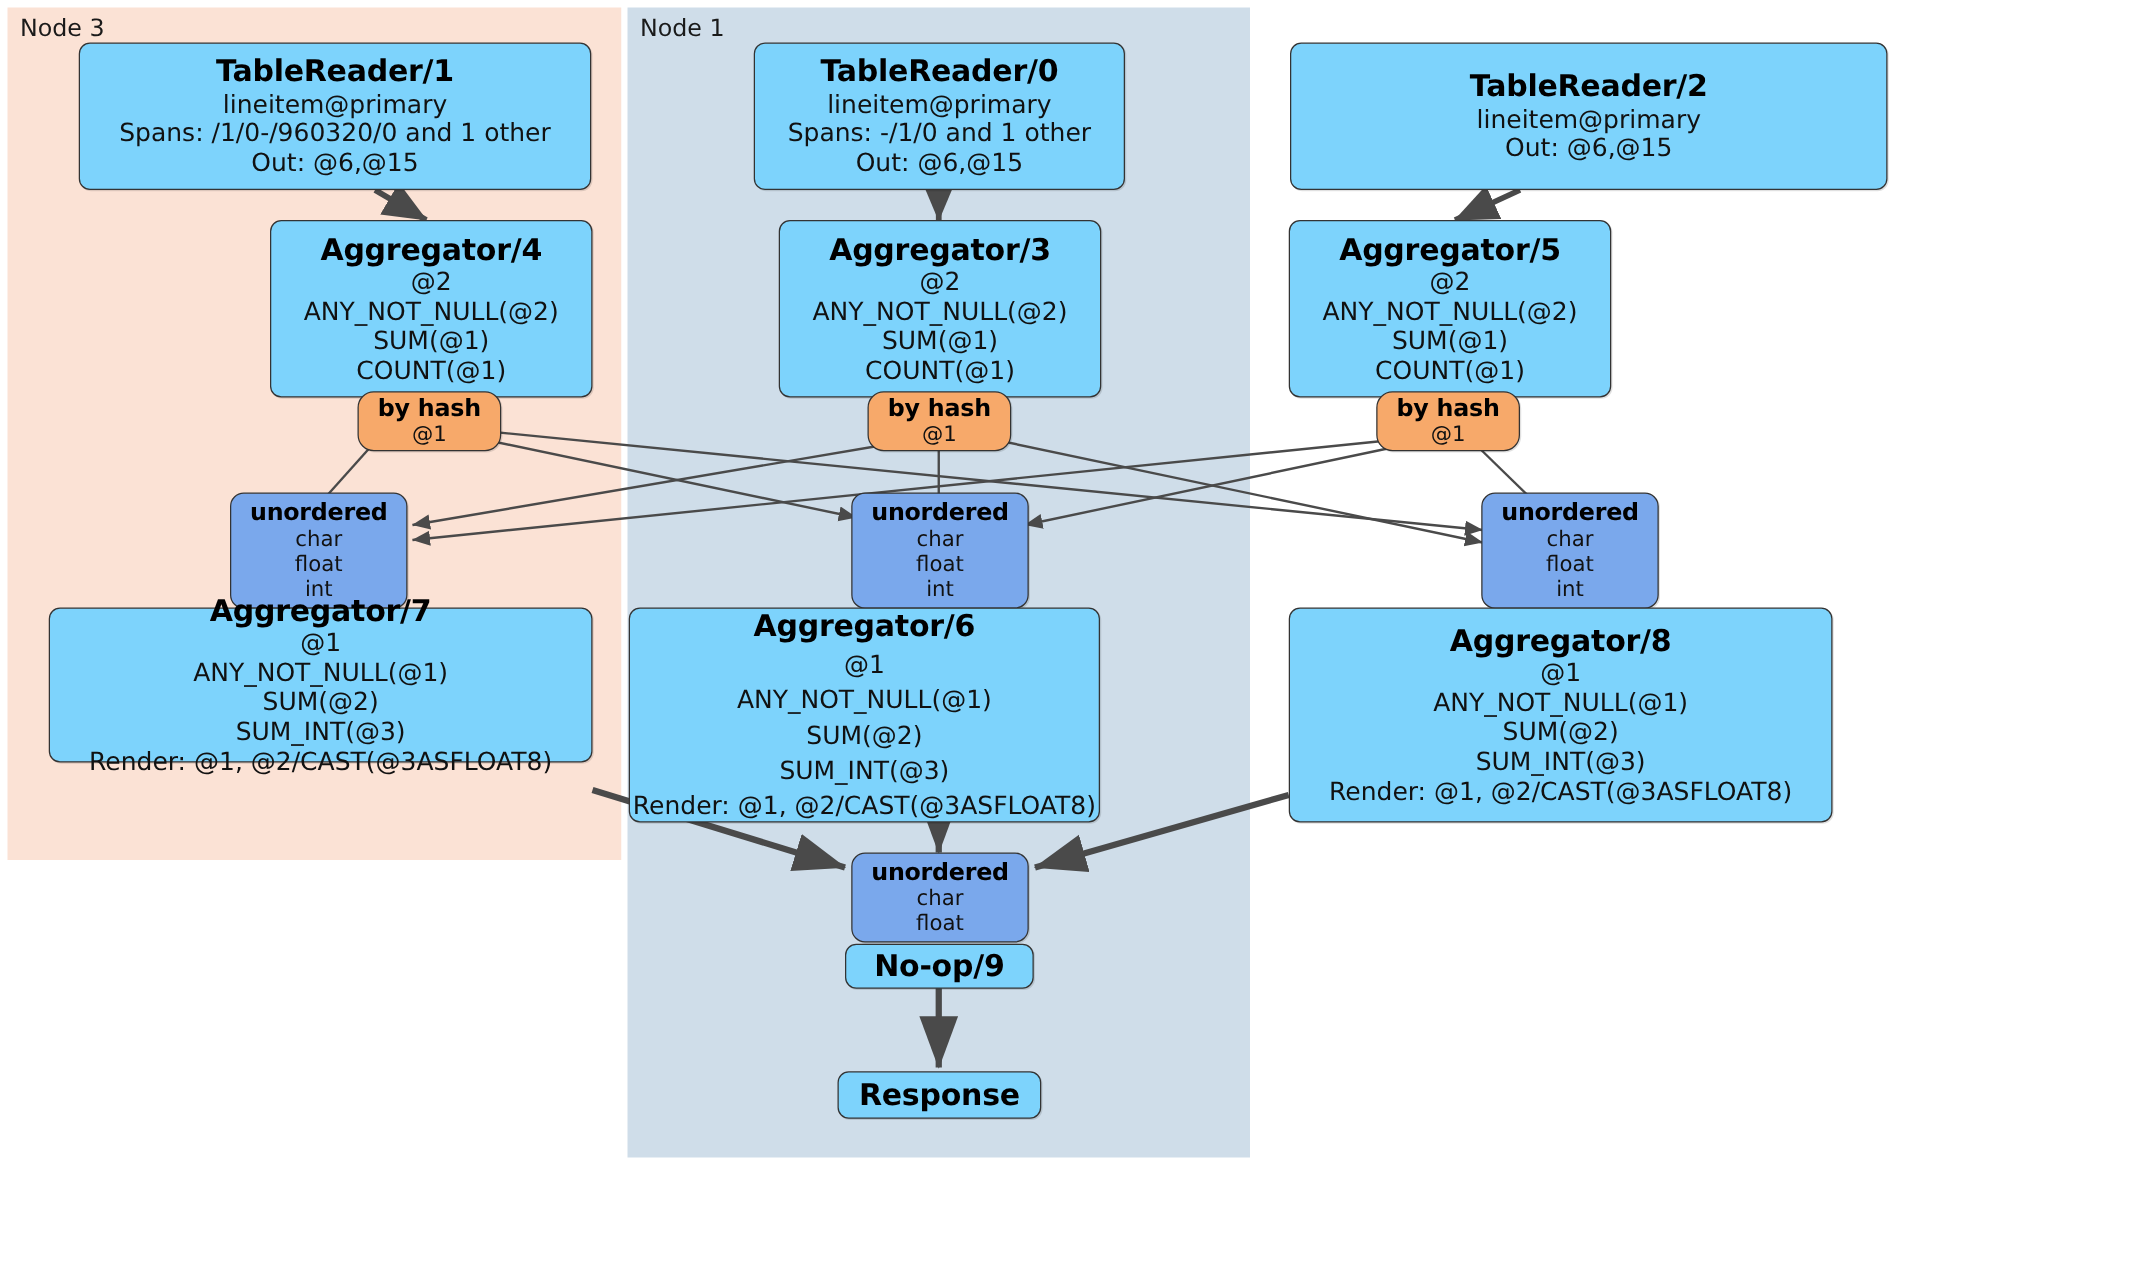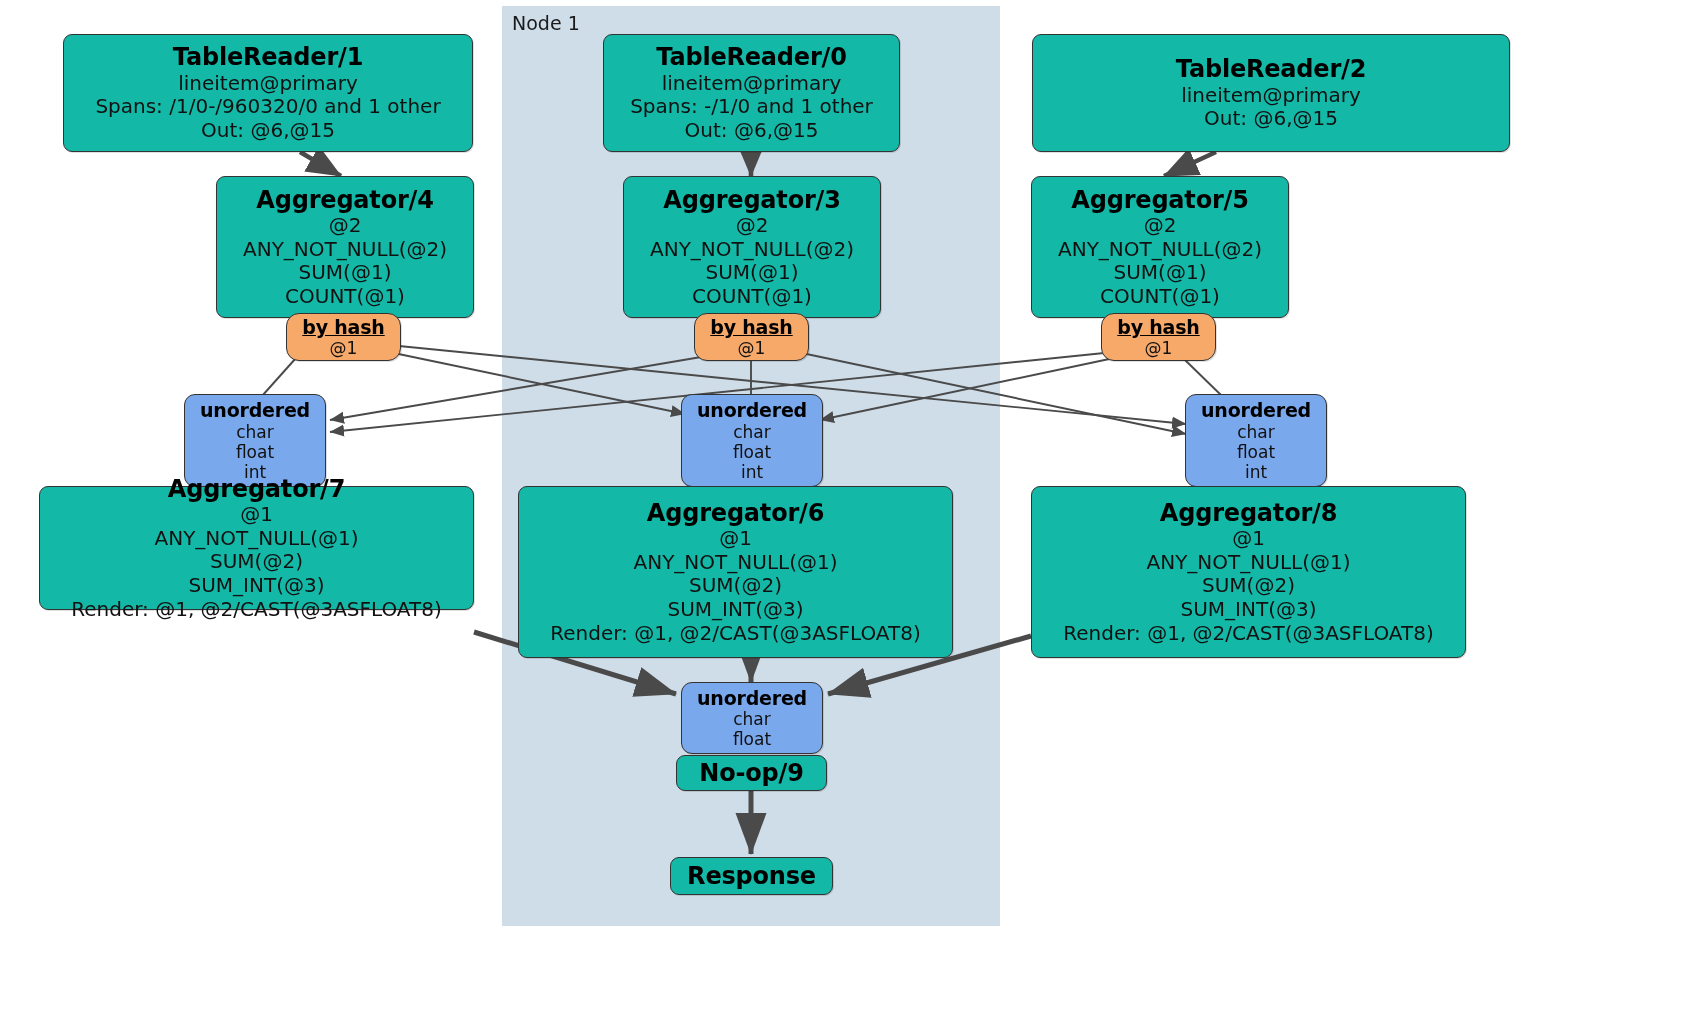--- a/index.html
+++ b/index.html
@@ -8,36 +8,39 @@
   #stage{position:relative;width:1706px;height:1016px;background:#fff;}
   svg.wires{position:absolute;left:0;top:0;width:1706px;height:1016px;pointer-events:none;}
 
   .region{position:absolute;box-sizing:border-box;}
   .region-label{position:absolute;left:10px;top:6px;font-size:19px;color:#1a1a1a;
                 font-family:"DejaVu Sans","Liberation Sans",sans-serif;}
 
   .node{position:absolute;box-sizing:border-box;border:1.6px solid #333;
         display:flex;flex-direction:column;align-items:center;justify-content:center;
         text-align:center;line-height:1.18;}
-  .proc{background:#14b8a6;border-radius:9px;box-shadow:1px 1px 0 rgba(0,0,0,.12);}
+  .proc{background:#7dd3fc;border-radius:9px;box-shadow:1px 1px 0 rgba(0,0,0,.12);}
   .router{background:#f7a96a;border-radius:13px;box-shadow:1px 1px 0 rgba(0,0,0,.12);}
   .sync{background:#7aa8ec;border-radius:11px;box-shadow:1px 1px 0 rgba(0,0,0,.12);}
 
   .ttl{font-weight:bold;font-size:24px;color:#000;letter-spacing:-.2px;}
   .ln{font-size:20px;color:#111;}
-  .router .ttl{font-size:19px;text-decoration:underline;}
+  .router .ttl{font-size:19px;}
   .router .ln{font-size:17px;}
   .sync .ttl{font-size:19px;}
   .sync .ln{font-size:17px;}
 </style>
 </head>
 <body>
 
 <div id="stage">
 
+  <div class="region" style="left:6px;top:6px;width:491px;height:682px;background:#fbe2d5;">
+    <span class="region-label">Node 3</span>
+  </div>
 
   <div class="region" style="left:502px;top:6px;width:498px;height:920px;background:#cfdde9;">
     <span class="region-label">Node 1</span>
   </div>
 
 
   <svg class="wires" viewBox="0 0 1706 1016">
     <defs>
       <marker id="ah" markerWidth="9" markerHeight="9" refX="7.4" refY="3.2" orient="auto" markerUnits="strokeWidth">
         <path d="M0,0 L7.6,3.2 L0,6.4 z" fill="#4a4a4a"></path>
@@ -129,21 +132,21 @@
     <div class="ln">@1</div>
   </div>
 
   <div class="node sync" style="left:681px;top:394px;width:142px;height:93px;">
     <div class="ttl">unordered</div>
     <div class="ln">char</div>
     <div class="ln">float</div>
     <div class="ln">int</div>
   </div>
 
-  <div class="node proc" style="left:518px;top:486px;width:435px;height:172px;">
+  <div class="node proc" style="left:503px;top:486px;width:377px;height:172px;justify-content:space-between;">
     <div class="ttl">Aggregator/6</div>
     <div class="ln">@1</div>
     <div class="ln">ANY_NOT_NULL(@1)</div>
     <div class="ln">SUM(@2)</div>
     <div class="ln">SUM_INT(@3)</div>
     <div class="ln">Render: @1, @2/CAST(@3ASFLOAT8)</div>
   </div>
 
   <div class="node sync" style="left:681px;top:682px;width:142px;height:72px;">
     <div class="ttl">unordered</div>

